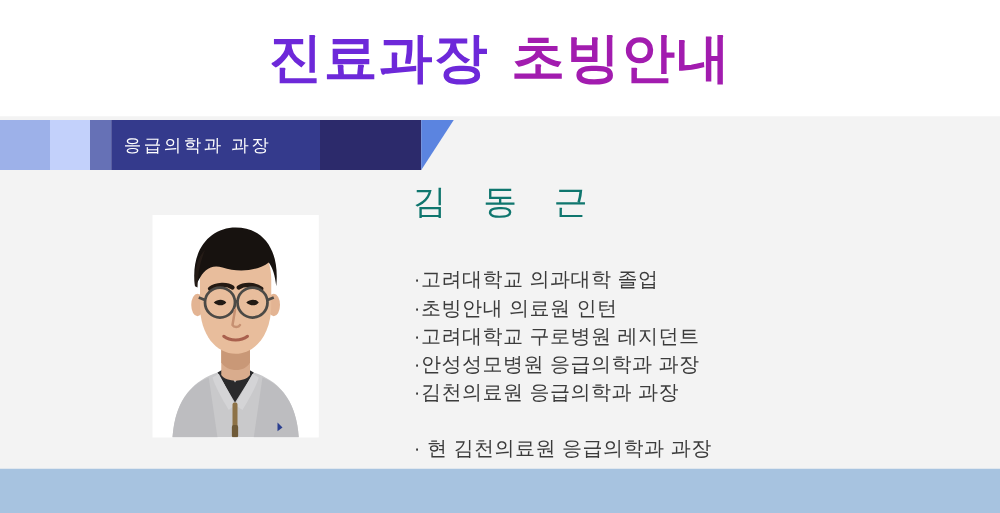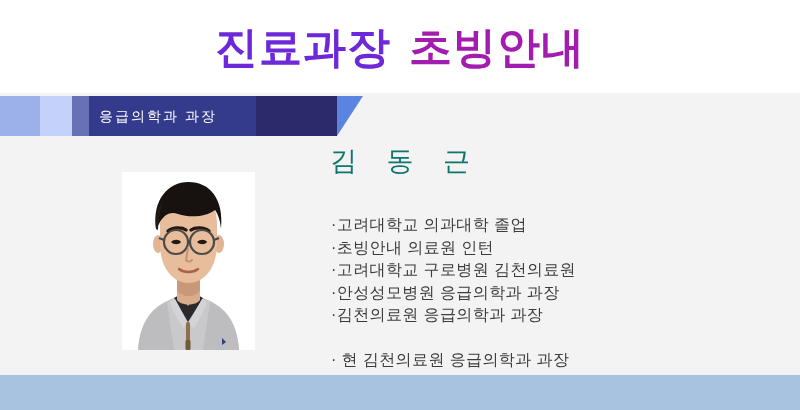--- a/index.html
+++ b/index.html
@@ -214,21 +214,21 @@
 
       <path d="M57 97 C62 101 71 101 76 97" stroke="#a9604d" stroke-width="2.4" fill="none" stroke-linecap="round"></path>
     </svg>
   </div>
 
   <div class="person-name">김 동 근</div>
 
   <div class="bio-list">
     <div class="bio-line">·고려대학교 의과대학 졸업</div>
     <div class="bio-line">·초빙안내 의료원 인턴</div>
-    <div class="bio-line">·고려대학교 구로병원 김천의료원</div>
+    <div class="bio-line">·고려대학교 구로병원 레지던트</div>
     <div class="bio-line">·안성성모병원 응급의학과 과장</div>
     <div class="bio-line">·김천의료원 응급의학과 과장</div>
     <div class="bio-spacer"></div>
     <div class="bio-line">· 현 김천의료원 응급의학과 과장</div>
   </div>
 
   <div class="bottom-bar"></div>
 
 </div>
 

